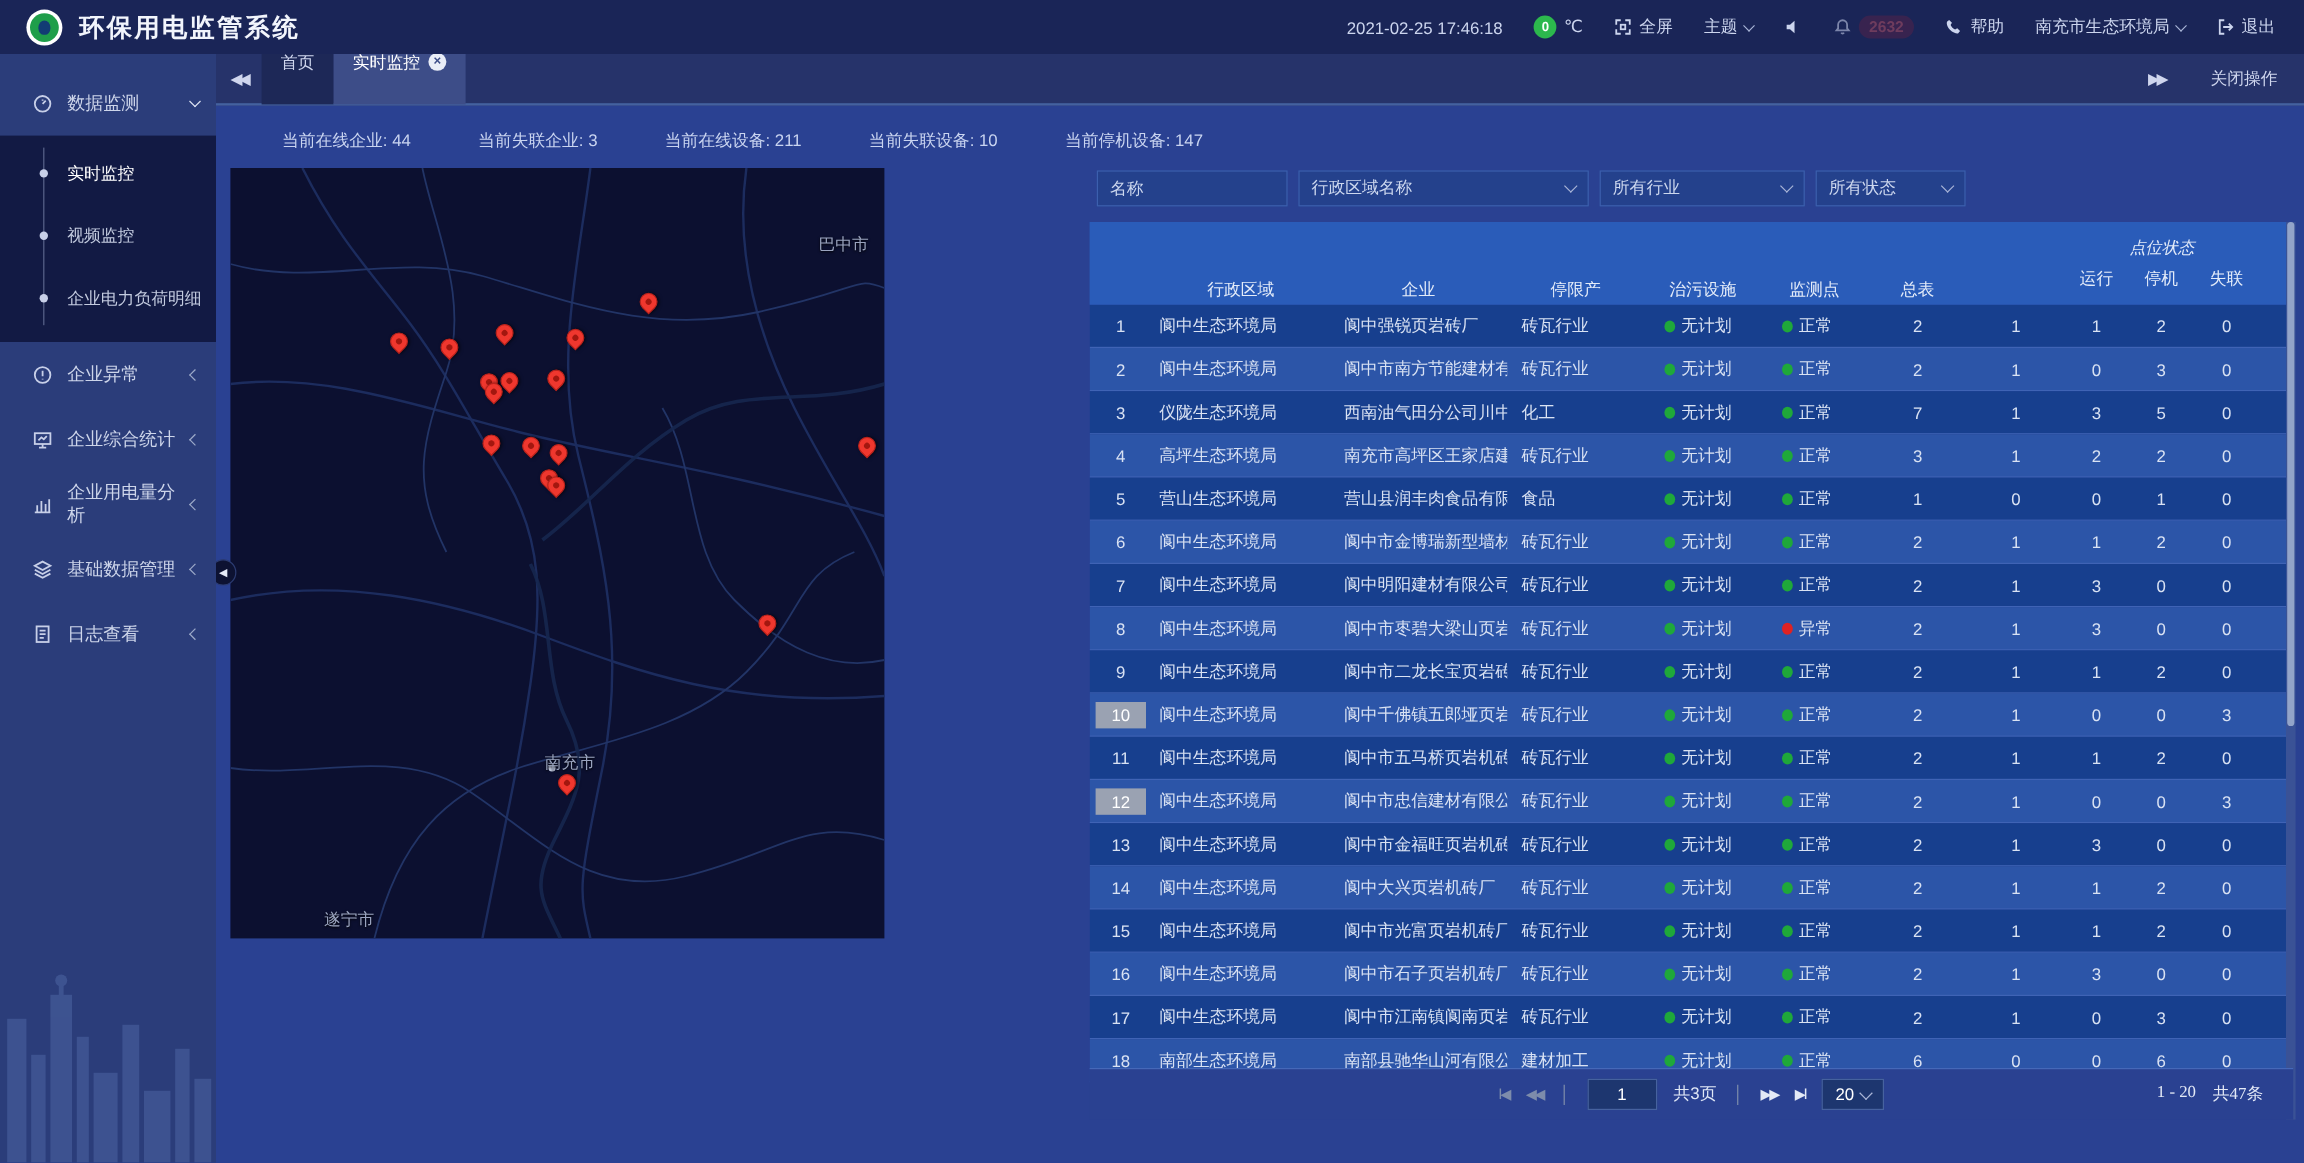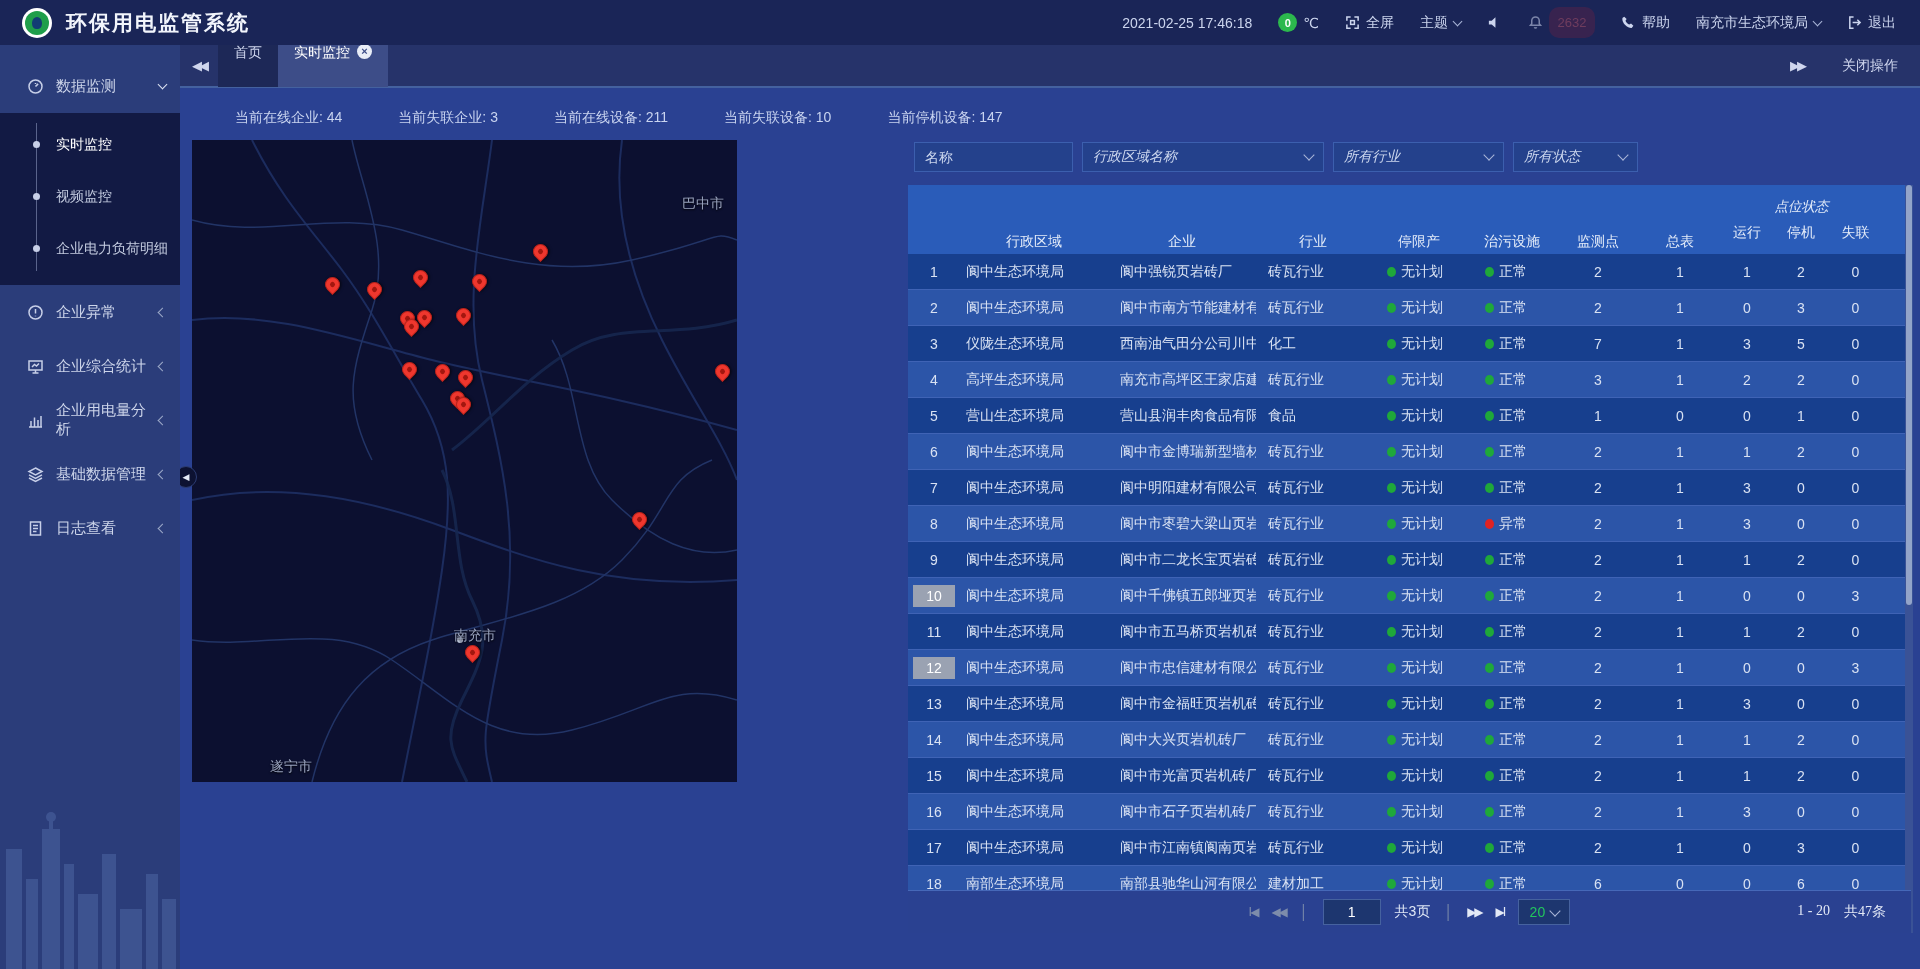--- a/index.html
+++ b/index.html
@@ -13,22 +13,22 @@
   .logo-wrap { width:30px; height:30px; margin-left:22px; border-radius:50%;
     background:#fff; display:flex; align-items:center; justify-content:center; }
   .logo-inner { width:24px; height:24px; border-radius:50%; background:#1f9e4a;
     display:flex; align-items:center; justify-content:center; }
   .logo-core { width:10px; height:12px; background:#123c74; border-radius:50% 50% 45% 45%; }
   #app-title { font-size:21px; font-weight:bold; letter-spacing:2px; margin-left:14px; color:#f2f5fc; }
   #header-right { margin-left:auto; display:flex; align-items:center; gap:26px; padding-right:24px; font-size:14px; color:#ccd5ee; }
   .hdr-item { display:flex; align-items:center; gap:6px; cursor:default; white-space:nowrap; }
   .temp-circle { width:19px; height:19px; border-radius:50%; background:#2cb84d; color:#fff;
     font-size:11px; display:flex; align-items:center; justify-content:center; font-weight:bold; }
-  .badge-pill { min-width:46px; height:31px; border-radius:10px; background:#51224a;
-    color:#b44f63; font-size:13px; font-weight:normal; display:flex; align-items:center; justify-content:center; padding:0 8px; }
+  .badge-pill { min-width:46px; height:19px; border-radius:10px; background:#51224a;
+    color:#b44f63; font-size:13px; font-weight:bold; display:flex; align-items:center; justify-content:center; padding:0 8px; }
   .chev-down { width:7px; height:7px; border-right:1.5px solid #aab6d8; border-bottom:1.5px solid #aab6d8;
     transform:rotate(45deg); margin-top:-3px; display:inline-block; }
   .hicon { width:15px; height:15px; stroke:#ccd5ee; fill:none; stroke-width:1.6; }
   .hicon.filled { fill:#ccd5ee; stroke:none; }
   .dim { opacity:.55; }
 
   
   #sidebar { position:absolute; left:0; top:45px; width:180px; height:924px;
     background:#2b3d7a; color:#cdd5ea; z-index:20; overflow:hidden; }
   .side-item { height:54px; display:flex; align-items:center; padding:0 14px 0 27px;
@@ -82,21 +82,21 @@
     font-size:14px; display:flex; align-items:center; padding:0 10px; }
   .filter-box input { background:transparent; border:none; outline:none; color:#ccd7ee;
     font-size:14px; width:100%; font-family:inherit; }
   .filter-box input::placeholder { color:#ccd7ee; }
   .fchev { width:8px; height:8px; border-right:1.5px solid #aab6d8; border-bottom:1.5px solid #aab6d8;
     transform:rotate(45deg); margin:-4px 0 0 auto; }
   .fb-name { width:159px; }
   .fb-region { width:242px; }
   .fb-industry { width:171px; }
   .fb-status { width:125px; }
-  .filter-box .sel-text { margin-right:18px;font-style:italic; }
+  .filter-box .sel-text { margin-right:18px; }
 
   .grid-cols { display:grid; grid-template-columns:52px 148px 148px 114px 98px 88px 84px 80px 54px 54px 55px; }
   #thead { position:absolute; left:0; top:45px; width:1003px; height:69px; background:#2a5cb9;
     color:#e4ecf9; font-size:14px; }
   #thead .hcell { grid-row:1/3; display:flex; align-items:center; justify-content:center;margin-top:44px; }
   #thead .gcell { grid-column:9/12; grid-row:1; display:flex; align-items:flex-end; justify-content:center;
     font-style:italic; padding-bottom:2px; font-size:13.5px; }
   #thead .scell { grid-row:2; display:flex; align-items:center; justify-content:center; padding-bottom:6px; }
   #thead.grid-cols { grid-template-rows:33px 36px; }
 
@@ -122,21 +122,21 @@
 
   #pager { position:absolute; left:0; top:750px; width:1003px; height:43px; background:#2a4191;
     border-top:1px solid #4668b8; display:flex; align-items:center; justify-content:center;
     color:#dfe7f5; font-size:14px; z-index:3; }
   .pg-cluster { display:flex; align-items:center; gap:14px; }
   .pg-ico { font-size:12px; letter-spacing:-2px; cursor:pointer; color:#e3e9f6; }
   .pg-ico.disabled { color:#7d8cab; cursor:default; }
   .pg-sep { color:#7d8cab; }
   .pg-input { width:58px; height:26px; background:#1d366f; border:1px solid #46629f; color:#fff;
     text-align:center; font-size:14px; font-family:inherit; }
-  .pg-size { width:52px; height:26px; background:#1d366f; border:1px solid #46629f; color:#22c55e;
+  .pg-size { width:52px; height:26px; background:#1d366f; border:1px solid #46629f; color:#ffffff;
     display:flex; align-items:center; justify-content:center; gap:6px; cursor:pointer; }
   .pg-size .fchev { margin:-3px 0 0 0; }
   #pg-right { position:absolute; right:25px; display:flex; gap:14px; color:#e3e9f6;font-family:Liberation Serif, serif; }
 </style>
 </head>
 <body>
 
 <div id="app">
 
   <div id="header">
@@ -362,21 +362,20 @@
           <div class="filter-box fb-status">
             <span class="sel-text">所有状态</span>
               <span class="fchev"></span>
           </div>
         </div>
 
         <div id="thead" class="grid-cols">
           <div class="hcell"></div>
           <div class="hcell">行政区域</div>
           <div class="hcell">企业</div>
-          <div class="hcell">行业</div>
           <div class="hcell">停限产</div>
           <div class="hcell">治污设施</div>
           <div class="hcell">监测点</div>
           <div class="hcell">总表</div>
           <div class="gcell">点位状态</div>
           <div class="scell" style="grid-column:9">运行</div>
           <div class="scell" style="grid-column:10">停机</div>
           <div class="scell" style="grid-column:11">失联</div>
         </div>
 

